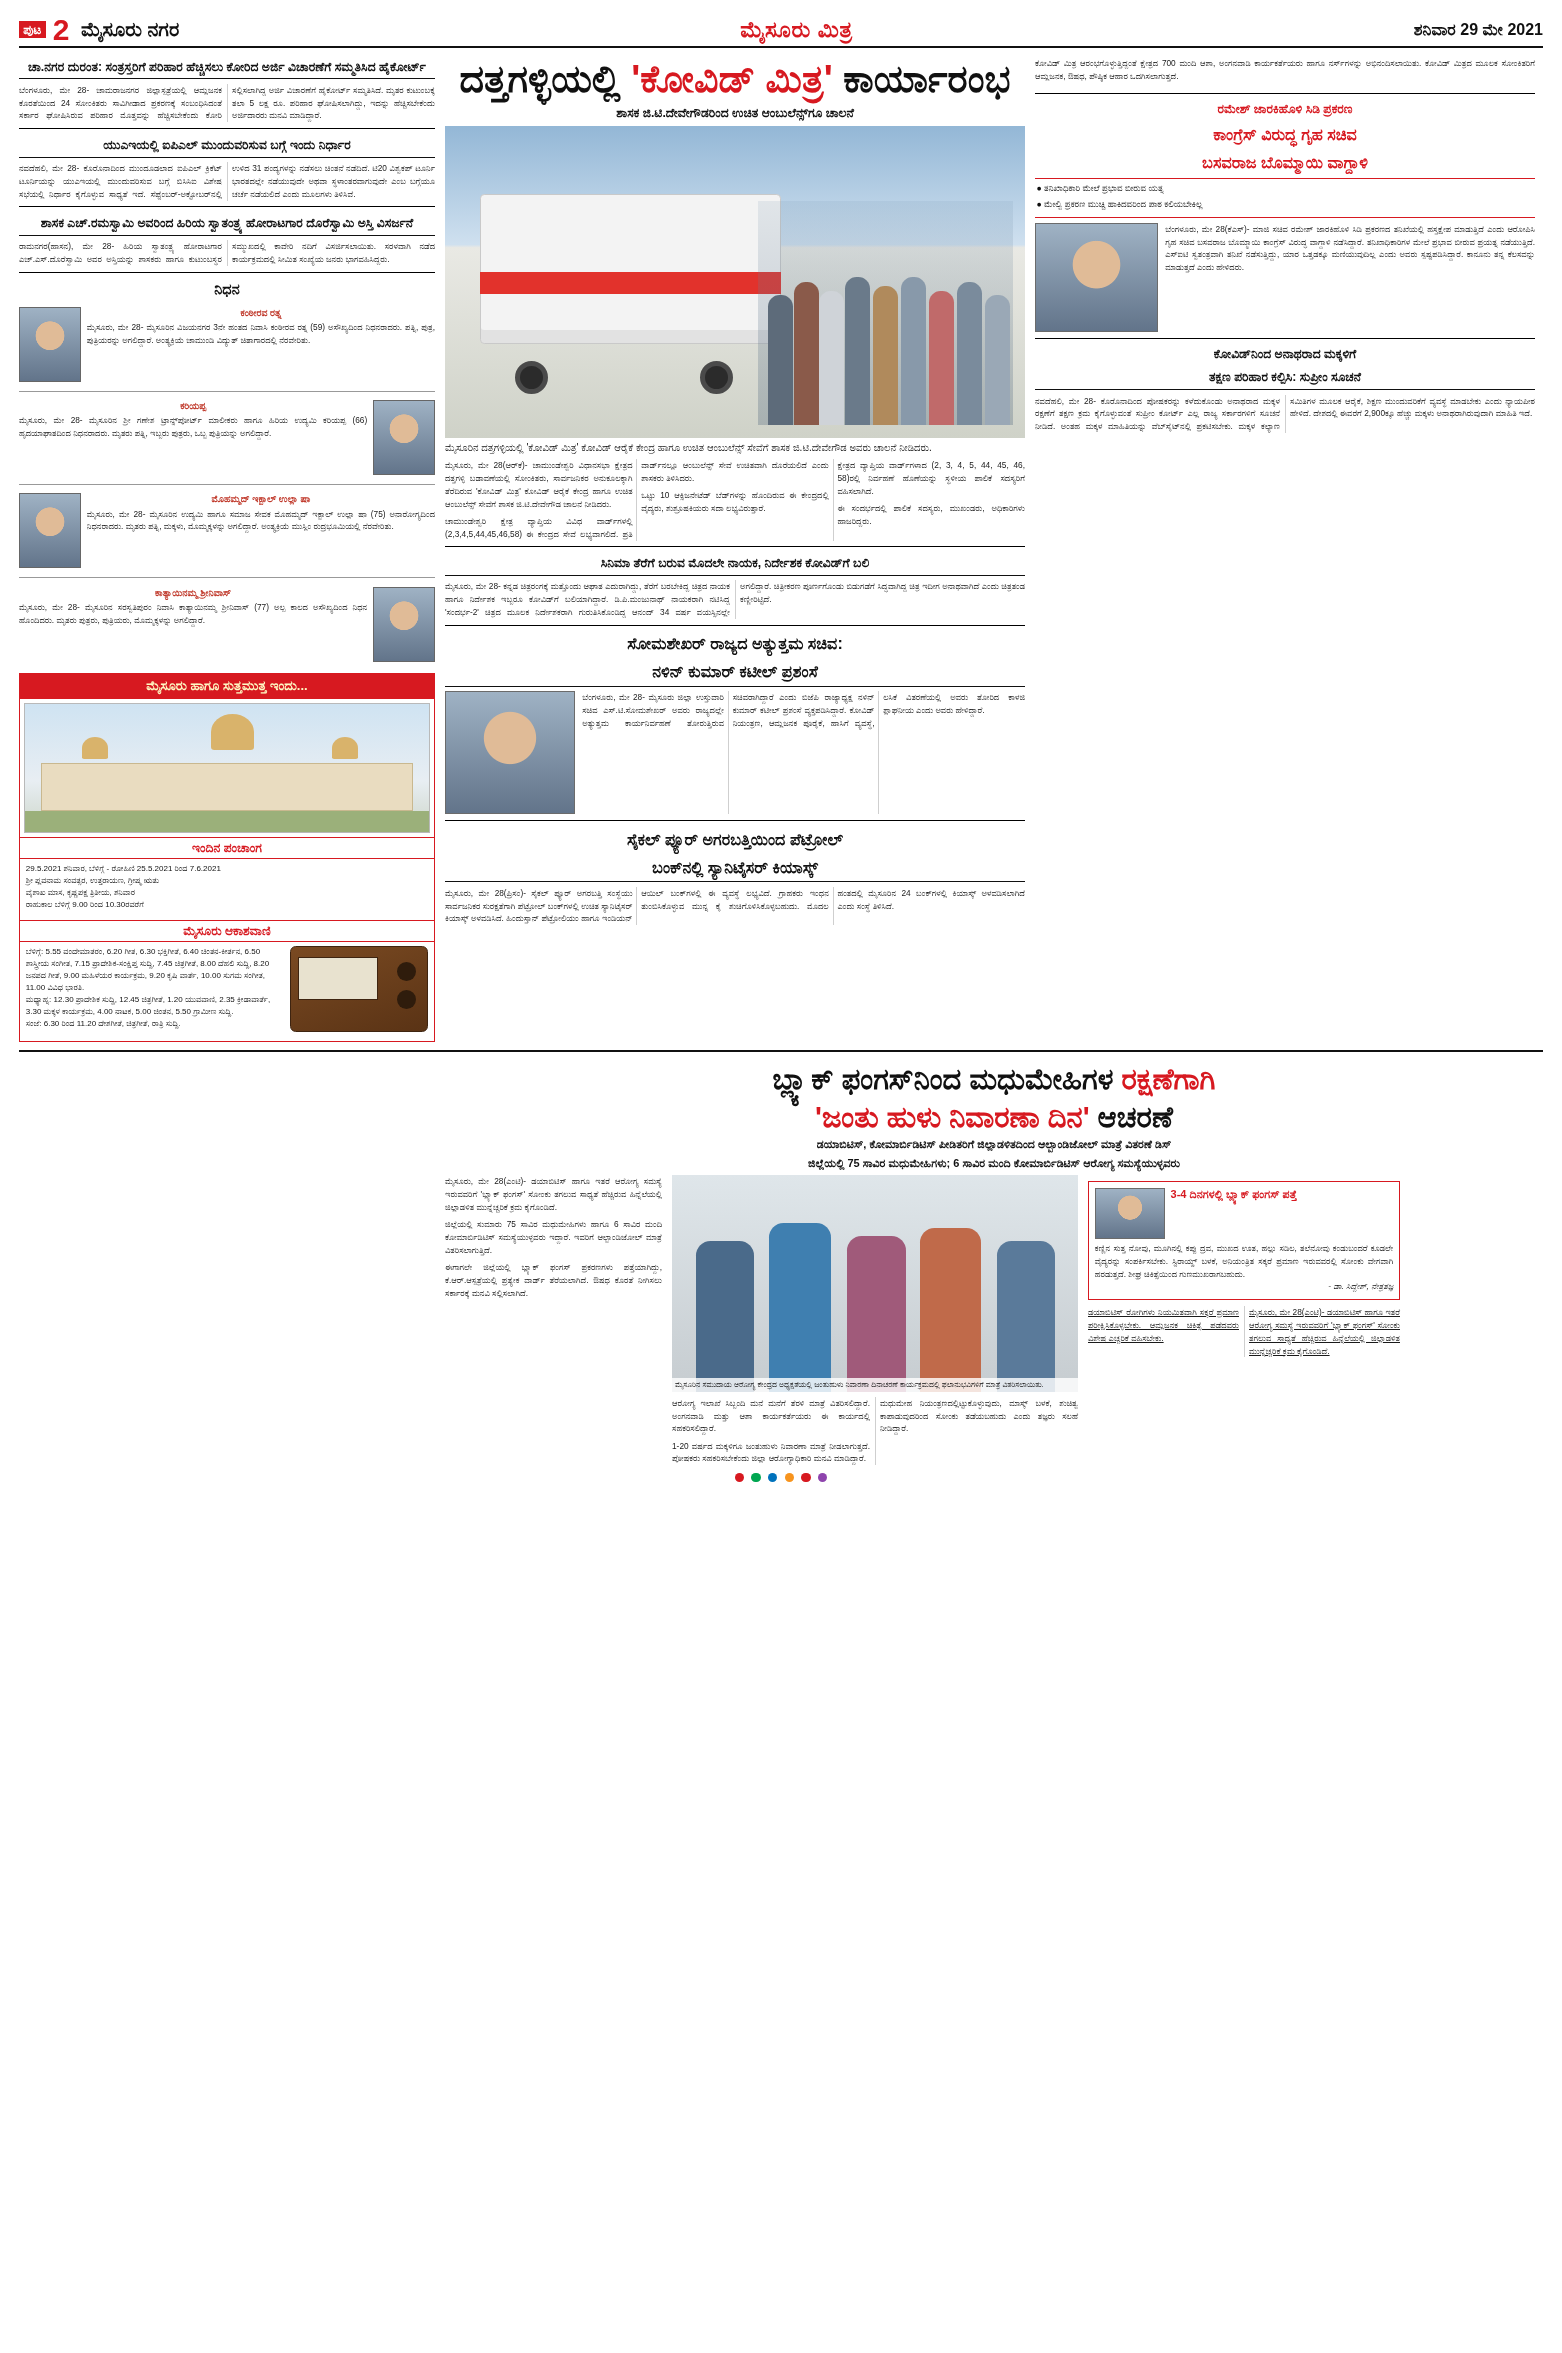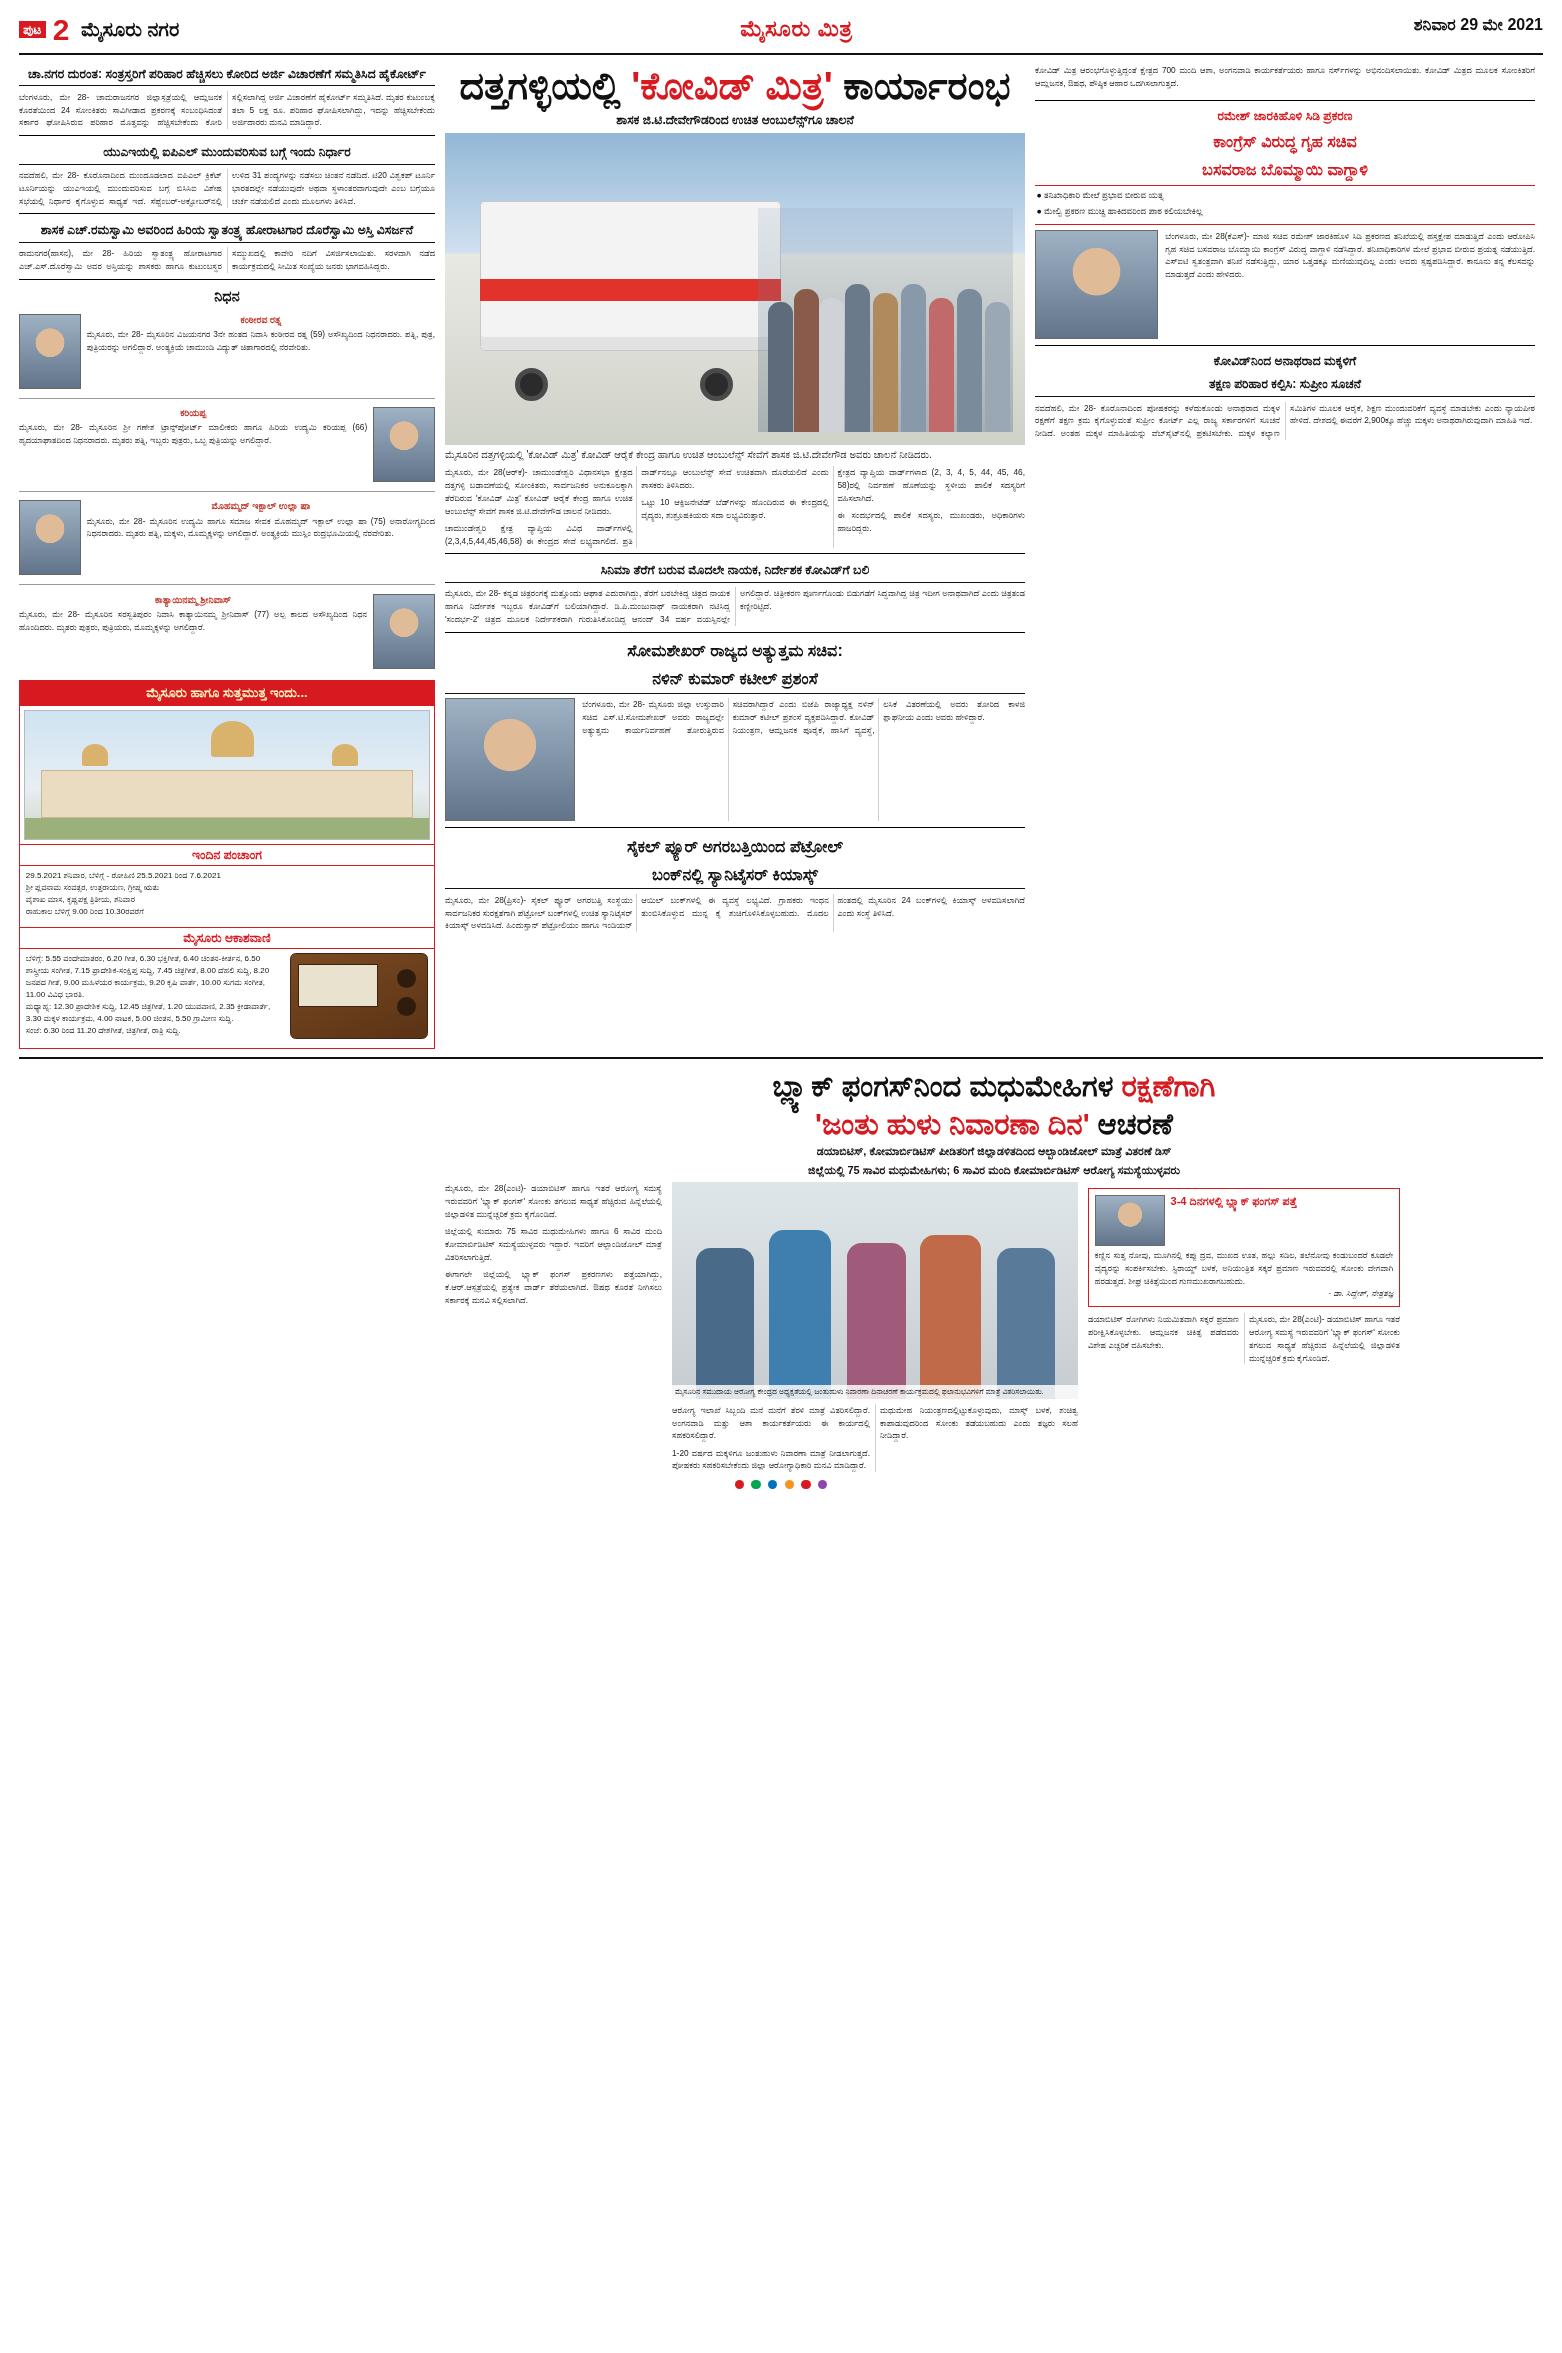--- a/index.html
+++ b/index.html
@@ -13,23 +13,23 @@
   .page {
     width:1562px;
     min-height:2354px;
     background:#fff;
     padding:16px 19px 13px 19px;
     position:relative;
   }
 
   
   .masthead {
-    display:flex; align-items:flex-start; justify-content:space-between;
+    display:flex; align-items:center; justify-content:space-between;
     border-bottom:2.2px solid #111;
-    padding-bottom:10px;
+    padding-bottom:3px;
   }
   .mast-left { display:flex; align-items:center; gap:7.2px; }
   .page-flag {
     background:#d71920; color:#fff; font-weight:bold;
     font-size:12.3px; padding:2.9px 4.3px 2.2px 4.3px; line-height:1;
   }
   .page-num {
     color:#d71920; font-weight:bold; font-size:30px; line-height:0.9;
     margin-right:4.3px;
   }
@@ -426,21 +426,21 @@
           <div class="redbox">
             <div style="display:flex;gap:5.8px;align-items:flex-start;">
               <div class="imgbox" style="width:70px;height:51px;flex:0 0 70px;">
                   <div class="face"></div>
                 </div>
               <div class="t" style="text-align:left;flex:1">3-4 ದಿನಗಳಲ್ಲಿ ಬ್ಲ್ಯಾಕ್ ಫಂಗಸ್ ಪತ್ತೆ</div>
             </div>
             <div class="kn" style="margin-top:2.9px;">ಕಣ್ಣಿನ ಸುತ್ತ ನೋವು, ಮೂಗಿನಲ್ಲಿ ಕಪ್ಪು ದ್ರವ, ಮುಖದ ಊತ, ಹಲ್ಲು ಸಡಿಲ, ತಲೆನೋವು ಕಂಡುಬಂದರೆ ಕೂಡಲೇ ವೈದ್ಯರನ್ನು ಸಂಪರ್ಕಿಸಬೇಕು. ಸ್ಟಿರಾಯ್ಡ್ ಬಳಕೆ, ಅನಿಯಂತ್ರಿತ ಸಕ್ಕರೆ ಪ್ರಮಾಣ ಇರುವವರಲ್ಲಿ ಸೋಂಕು ವೇಗವಾಗಿ ಹರಡುತ್ತದೆ. ಶೀಘ್ರ ಚಿಕಿತ್ಸೆಯಿಂದ ಗುಣಮುಖರಾಗಬಹುದು.</div>
             <div class="kn" style="text-align:right;font-style:italic;">- ಡಾ. ಸಿದ್ದೇಶ್, ನೇತ್ರತಜ್ಞ</div>
           </div>
-          <div class="kn cols2" style="margin-top:5.8px;">
+          <div class="kn cols2" style="margin-top:5.8px;text-decoration:underline;">
             <p>ಡಯಾಬಿಟಿಸ್ ರೋಗಿಗಳು ನಿಯಮಿತವಾಗಿ ಸಕ್ಕರೆ ಪ್ರಮಾಣ ಪರೀಕ್ಷಿಸಿಕೊಳ್ಳಬೇಕು. ಆಮ್ಲಜನಕ ಚಿಕಿತ್ಸೆ ಪಡೆದವರು ವಿಶೇಷ ಎಚ್ಚರಿಕೆ ವಹಿಸಬೇಕು.</p>
             <p>ಮೈಸೂರು, ಮೇ 28(ಎಂಟಿ)- ಡಯಾಬಿಟಿಸ್ ಹಾಗೂ ಇತರೆ ಆರೋಗ್ಯ ಸಮಸ್ಯೆ ಇರುವವರಿಗೆ 'ಬ್ಲ್ಯಾಕ್ ಫಂಗಸ್' ಸೋಂಕು ತಗಲುವ ಸಾಧ್ಯತೆ ಹೆಚ್ಚಿರುವ ಹಿನ್ನೆಲೆಯಲ್ಲಿ ಜಿಲ್ಲಾಡಳಿತ ಮುನ್ನೆಚ್ಚರಿಕೆ ಕ್ರಮ ಕೈಗೊಂಡಿದೆ.</p>
           </div>
         </div>
       </div>
     </div>
   </div>
 
   <div class="dots">
     <div class="dot" style="background:#d71920"></div>

